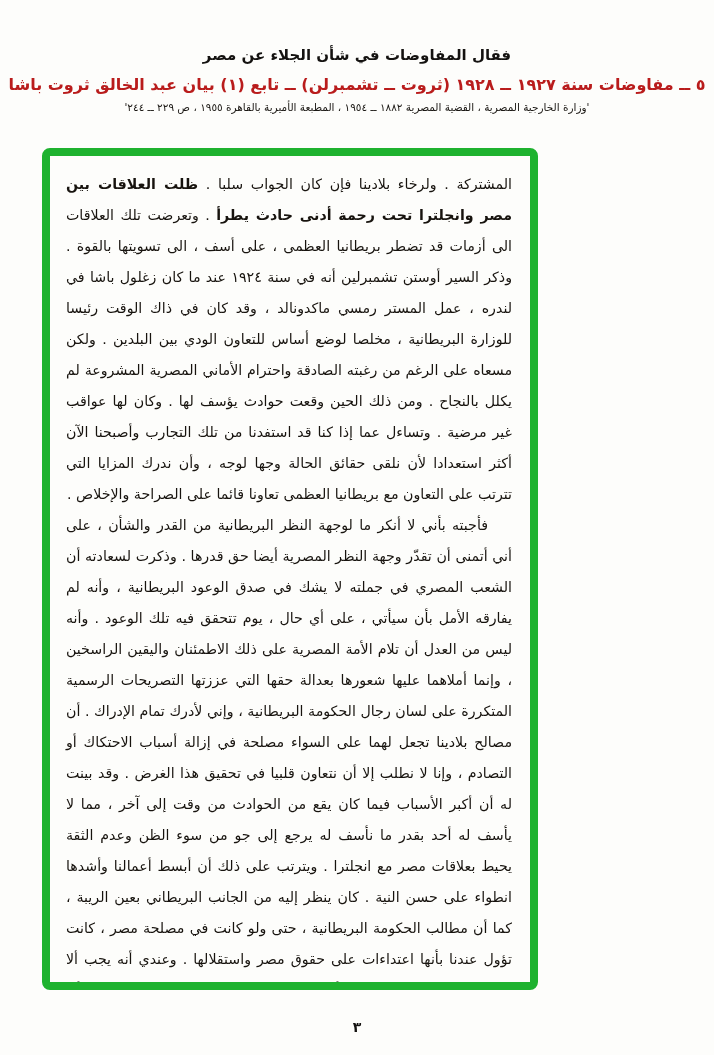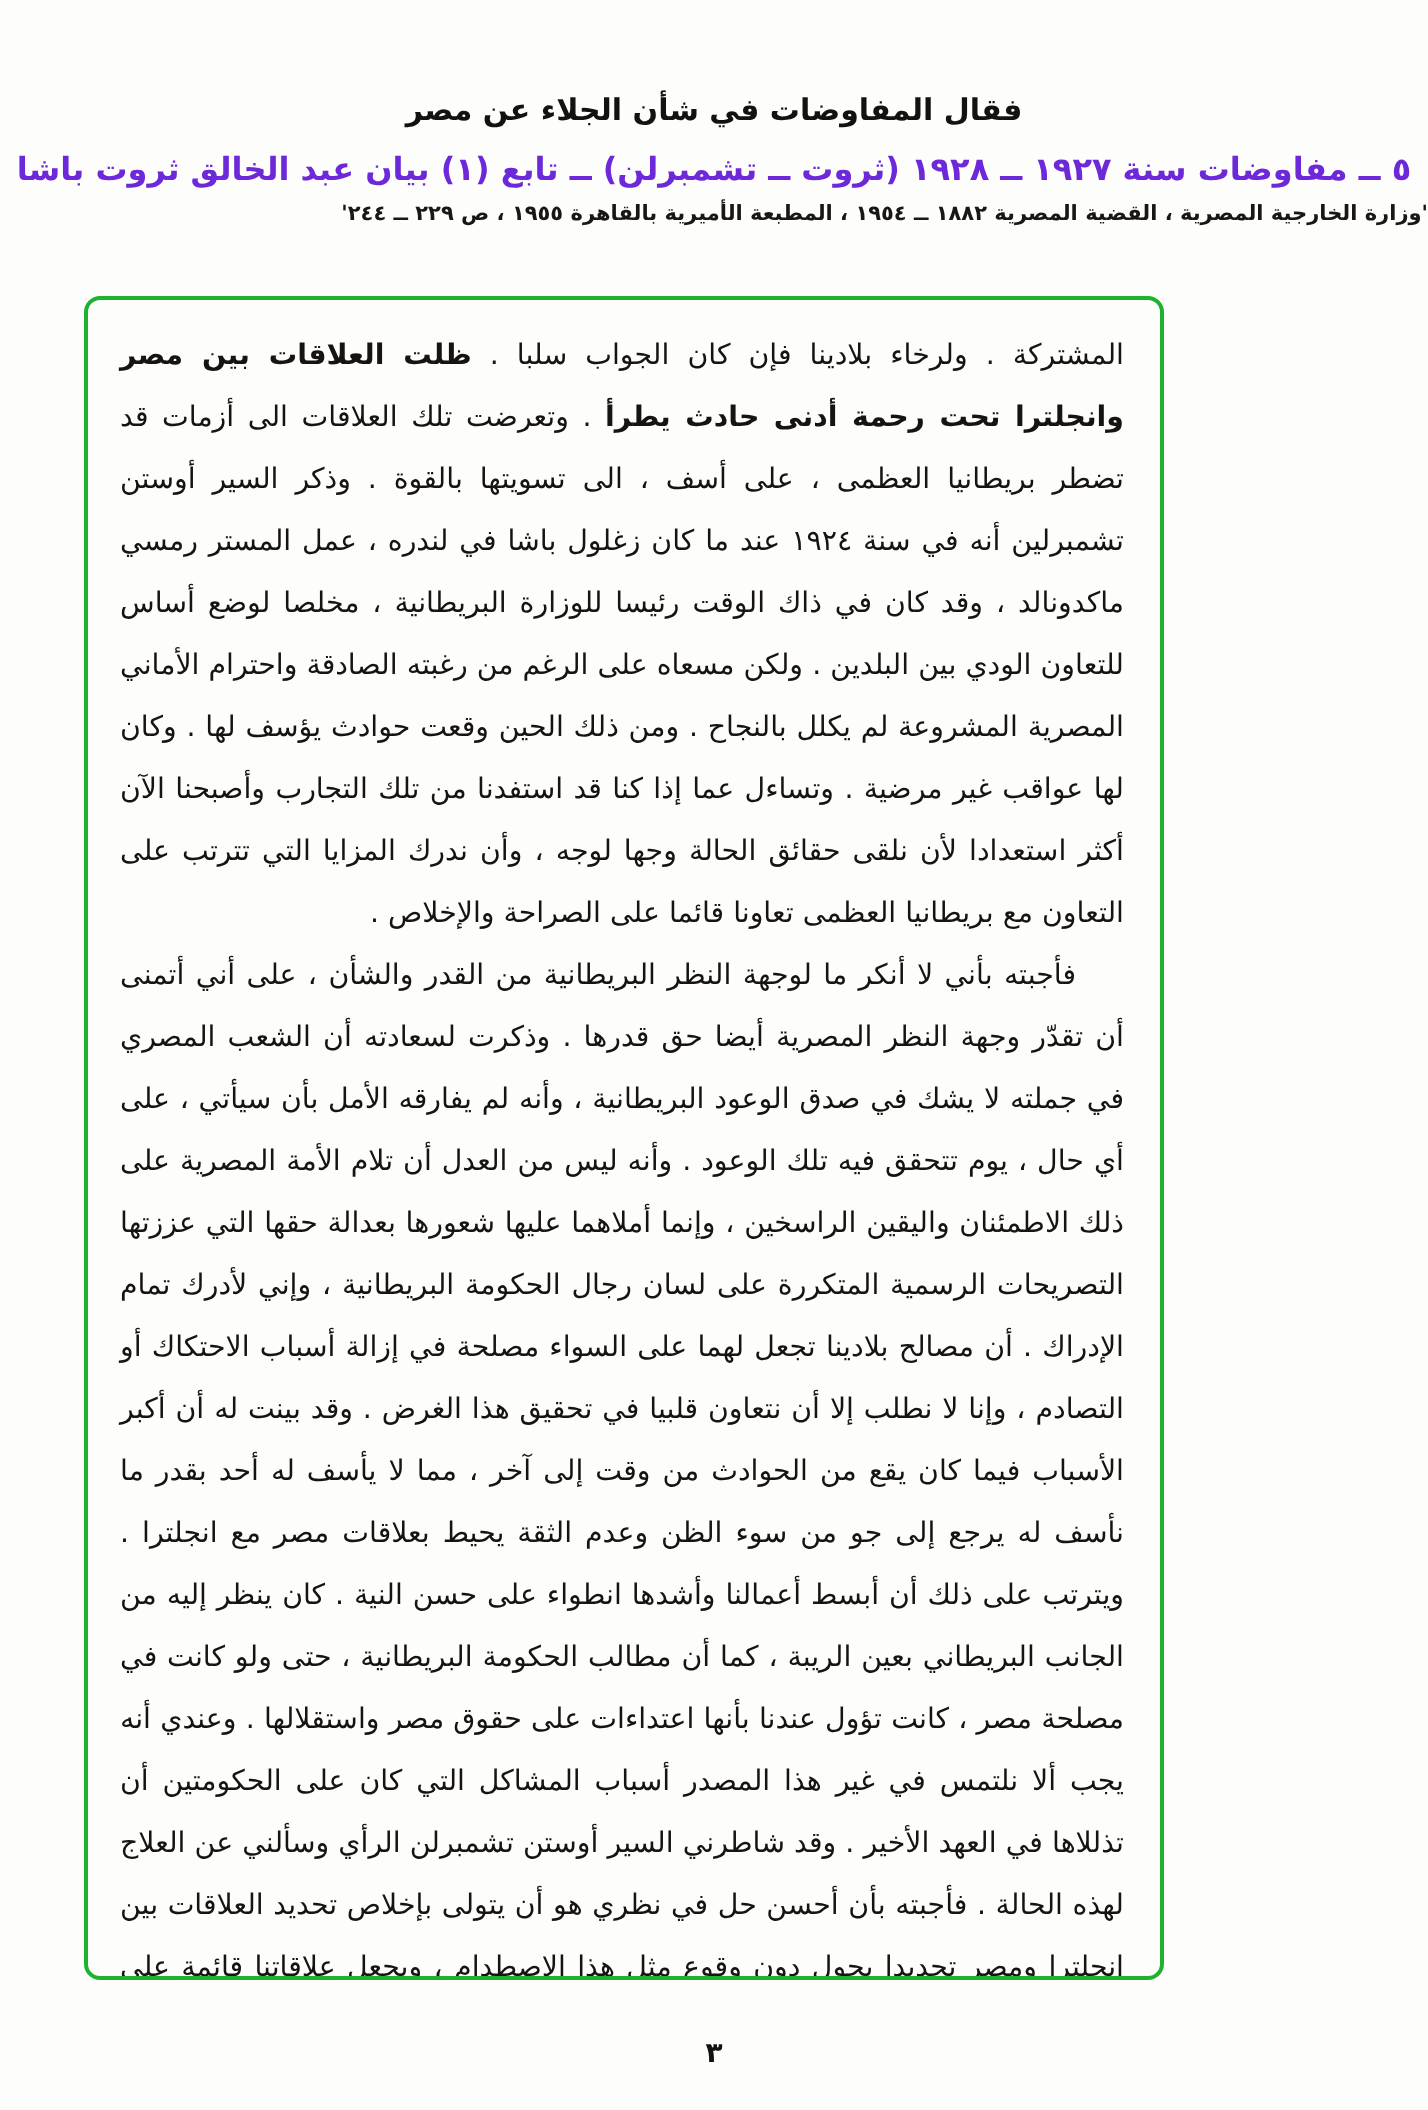--- a/index.html
+++ b/index.html
@@ -33,42 +33,41 @@
     margin-top: 46px;
     font-size: 15px;
     font-weight: bold;
     color: #141210;
     letter-spacing: 0.5px;
   }
   .hdr-subtitle {
     margin-top: 11px;
     font-size: 16px;
     font-weight: bold;
-    color: #6d28d9;
+    color: #b91c1c;
     letter-spacing: 0.3px;
     white-space: nowrap;
   }
   .hdr-source {
     margin-top: 7px;
     font-size: 10.5px;
-    font-weight: bold;
+    font-weight: normal;
     color: #1a1713;
     letter-spacing: 0.2px;
     white-space: nowrap;
-    text-align: right;
   }
   
   .green-box {
     position: absolute;
     top: 148px;
     left: 42px;
-    width: 540px;
+    width: 496px;
     height: 842px;
     box-sizing: border-box;
-    border: 2px solid #be185d;
+    border: 8px solid #be185d;
     border-radius: 8px;
     padding: 13px 18px 10px 16px;
     overflow: hidden;
     background: transparent;
   }
   .doc-text {
     font-size: 14.2px;
     line-height: 31px;
     text-align: justify;
     text-align-last: right;

